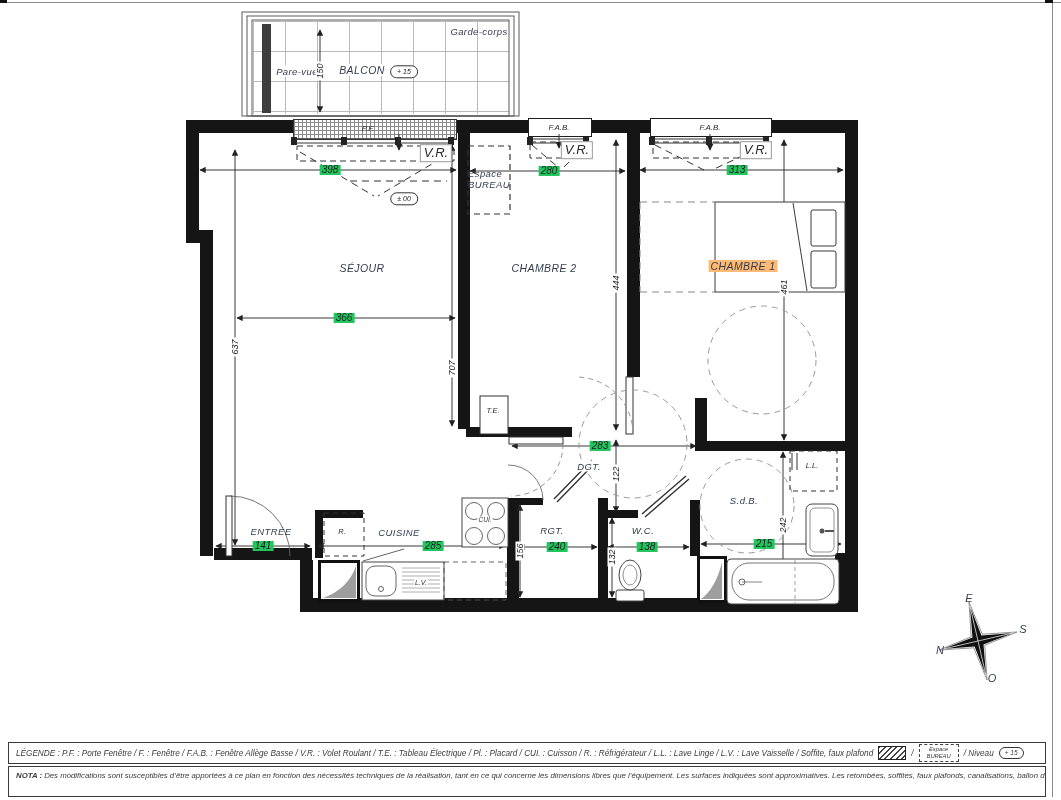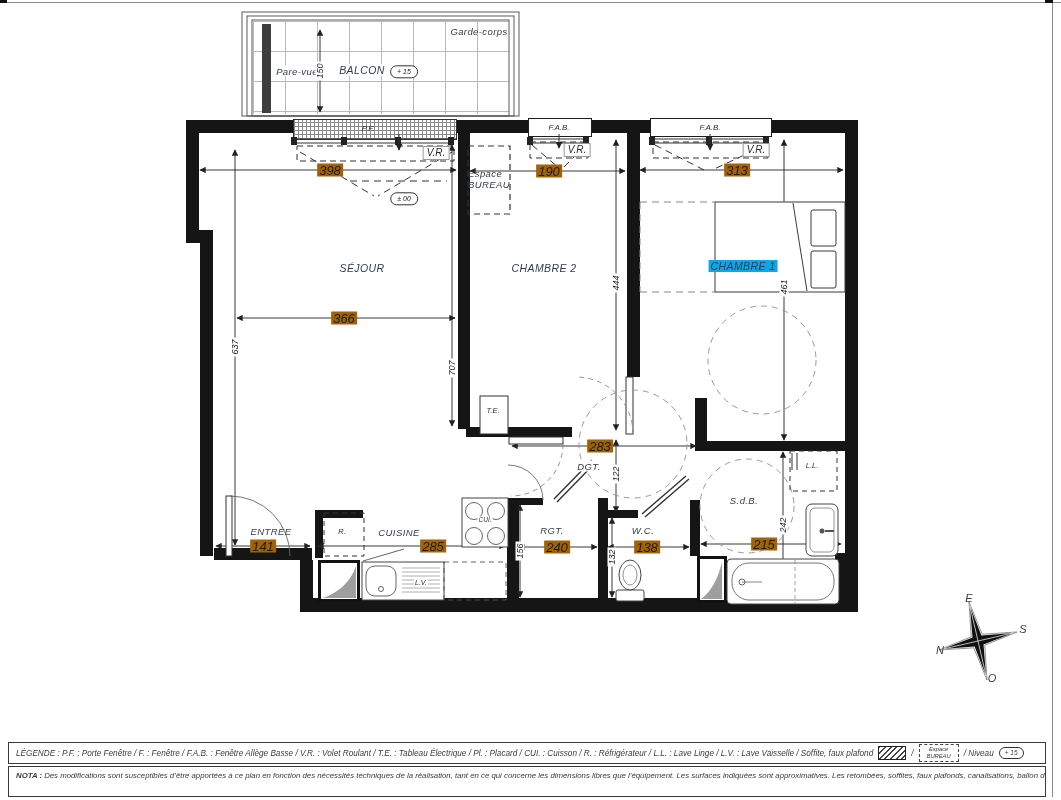--- a/index.html
+++ b/index.html
@@ -2,26 +2,26 @@
 <html><head>
 <meta charset="utf-8">
 <style>
   html,body{margin:0;padding:0;background:#fff;}
   #page{position:relative;width:1061px;height:800px;background:#fff;overflow:hidden;
         font-family:"Liberation Sans",sans-serif;font-style:italic;color:#222;}
   .wall{position:absolute;background:#151515;}
   .lbl{position:absolute;transform:translate(-50%,-50%);font-size:10.5px;color:#333c4e;
        letter-spacing:.4px;white-space:nowrap;}
   .lbl.small{font-size:9.5px;}
-  .dim{position:absolute;transform:translate(-50%,-50%);font-size:13px;color:#1d1d1d;
-       background:#a16207;padding:0 2px;line-height:1;white-space:nowrap;}
+  .dim{position:absolute;transform:translate(-50%,-50%);font-size:10px;color:#1d1d1d;
+       background:#22c55e;padding:0 2px;line-height:1;white-space:nowrap;}
   .dimv{position:absolute;transform:translate(-50%,-50%) rotate(-90deg);font-size:9px;color:#1d1d1d;
        background:#fff;padding:0 2px;line-height:1;white-space:nowrap;}
   .winlbl{position:absolute;transform:translate(-50%,-50%);font-size:8px;color:#2a2a2a;white-space:nowrap;}
-  .vr{position:absolute;transform:translate(-50%,-50%);font-size:10px;color:#2a2a2a;background:#fff;
+  .vr{position:absolute;transform:translate(-50%,-50%);font-size:13px;color:#2a2a2a;background:#fff;
       border:.5px solid #999;padding:0 3px;line-height:1.2;white-space:nowrap;}
   .eq{position:absolute;transform:translate(-50%,-50%);font-size:7.5px;color:#2a2a2a;background:#fff;
       padding:0 1px;line-height:1.1;white-space:nowrap;}
   .oval{position:absolute;transform:translate(-50%,-50%);font-size:7px;color:#222;background:#fff;
       border:1px solid #333;border-radius:12px;padding:1.5px 6px;line-height:1.2;white-space:nowrap;}
   .grid{position:absolute;background-image:linear-gradient(#b9b9b9 1px,transparent 1px),
         linear-gradient(90deg,#b9b9b9 1px,transparent 1px);background-size:32px 30px;}
   .mosaic{position:absolute;border:1px solid #2f2f2f;background:#fff;
         background-image:repeating-linear-gradient(0deg,#8a8a8a 0 1px,transparent 1px 4px),
         repeating-linear-gradient(90deg,#8a8a8a 0 1px,transparent 1px 4px);}
@@ -252,41 +252,41 @@
 
   <div class="winlbl" style="left:368px;top:128px;">P.F.</div>
   <div class="winlbl" style="left:559px;top:127px;">F.A.B.</div>
   <div class="winlbl" style="left:710px;top:127px;">F.A.B.</div>
   <div class="vr" style="left:436px;top:153px;">V.R.</div>
   <div class="vr" style="left:577px;top:150px;">V.R.</div>
   <div class="vr" style="left:756px;top:150px;">V.R.</div>
 
   <div class="lbl" style="left:362px;top:268px;">SÉJOUR</div>
   <div class="lbl" style="left:544px;top:268px;">CHAMBRE 2</div>
-  <div class="lbl" style="left:743px;top:266px;background:#0ea5e9;padding:0 2px;">CHAMBRE 1</div>
+  <div class="lbl" style="left:743px;top:266px;background:#fdba74;padding:0 2px;">CHAMBRE 1</div>
   <div class="lbl small" style="left:271px;top:531px;">ENTRÉE</div>
   <div class="lbl small" style="left:399px;top:532px;">CUISINE</div>
   <div class="lbl small" style="left:552px;top:530px;">RGT.</div>
   <div class="lbl small" style="left:643px;top:530px;">W.C.</div>
   <div class="lbl small" style="left:744px;top:500px;background:#fff;padding:0 2px;text-align:center;">S.d.B.</div>
   <div class="lbl small" style="left:589px;top:466px;background:#fff;padding:0 2px;">DGT.</div>
   <div class="lbl small" style="left:489px;top:180px;line-height:1.15;">
     <span style="display:block;">Espace</span>
     <span style="display:block;">BUREAU</span>
   </div>
   <div class="oval" style="left:404px;top:199px;">± 00</div>
 
   <div class="eq" style="left:493px;top:411px;">T.E.</div>
   <div class="eq" style="left:342px;top:532px;">R.</div>
   <div class="eq" style="left:485px;top:520px;font-size:6.5px;">CUI.</div>
   <div class="eq" style="left:421px;top:583px;font-size:7px;">L.V.</div>
   <div class="eq" style="left:812px;top:466px;">L.L.</div>
 
   <div class="dim" style="left:330px;top:170px;">398</div>
-  <div class="dim" style="left:549px;top:171px;">190</div>
+  <div class="dim" style="left:549px;top:171px;">280</div>
   <div class="dim" style="left:737px;top:170px;">313</div>
   <div class="dim" style="left:344px;top:318px;">366</div>
   <div class="dimv" style="left:235px;top:347px;">637</div>
   <div class="dimv" style="left:452px;top:368px;">707</div>
   <div class="dimv" style="left:616px;top:283px;">444</div>
   <div class="dimv" style="left:784px;top:287px;">461</div>
   <div class="dim" style="left:600px;top:446px;">283</div>
   <div class="dimv" style="left:616px;top:474px;">122</div>
   <div class="dim" style="left:263px;top:546px;">141</div>
   <div class="dim" style="left:413px;top:546px;margin-left:20px;">285</div>

